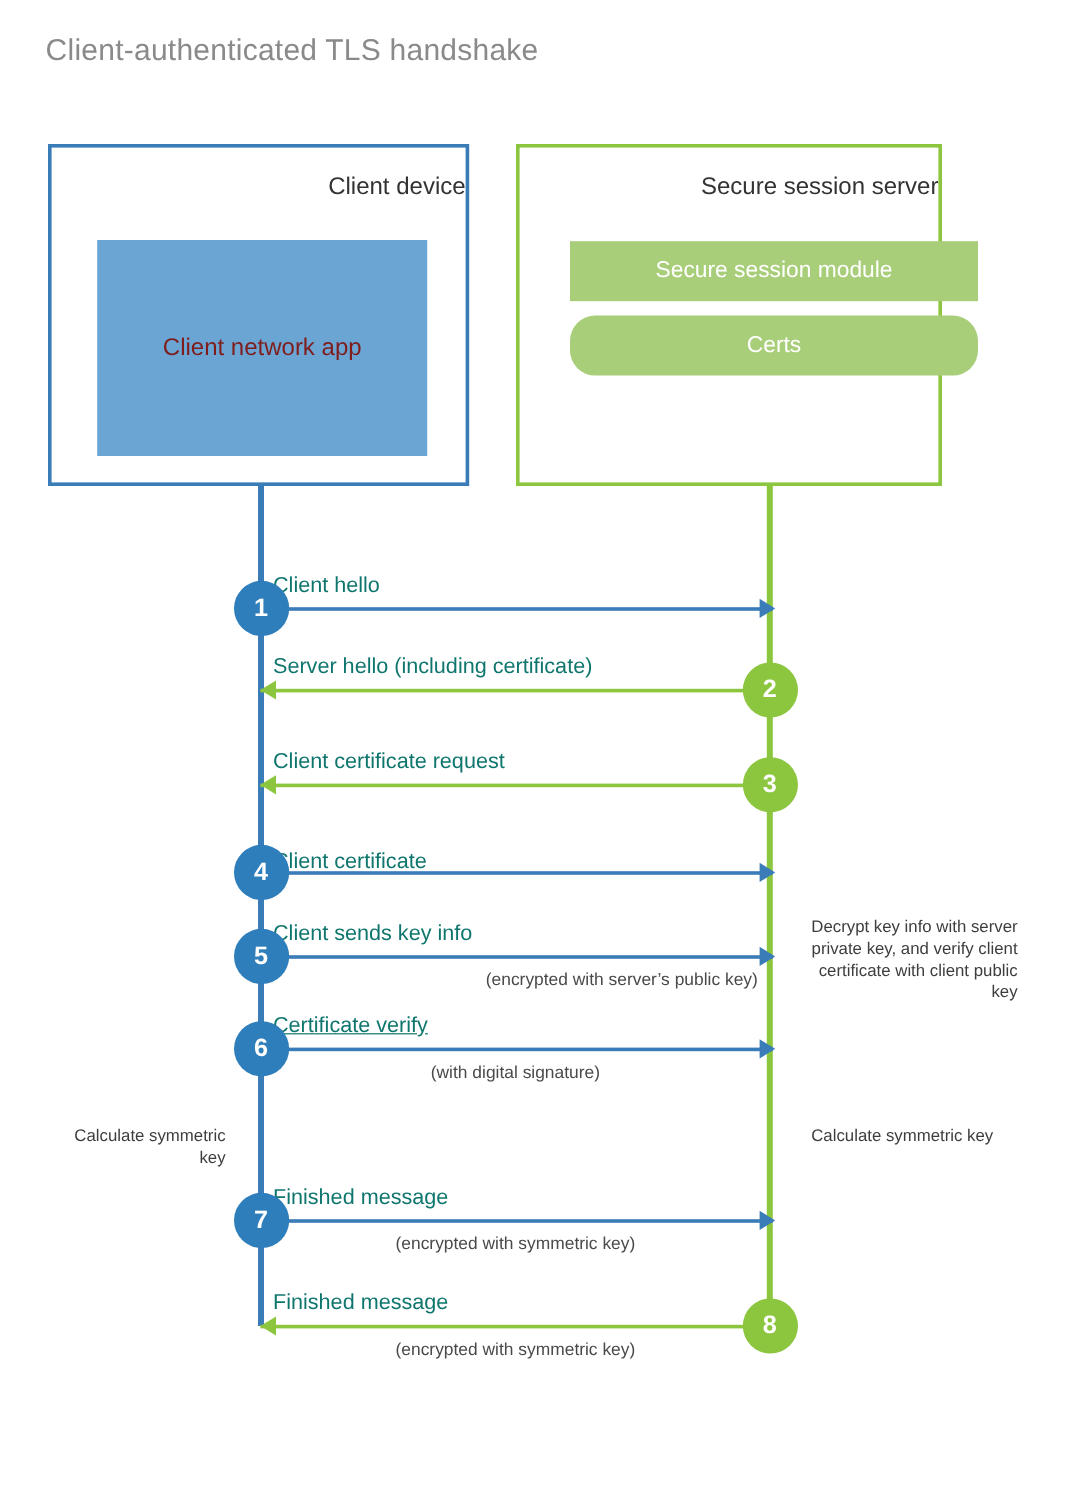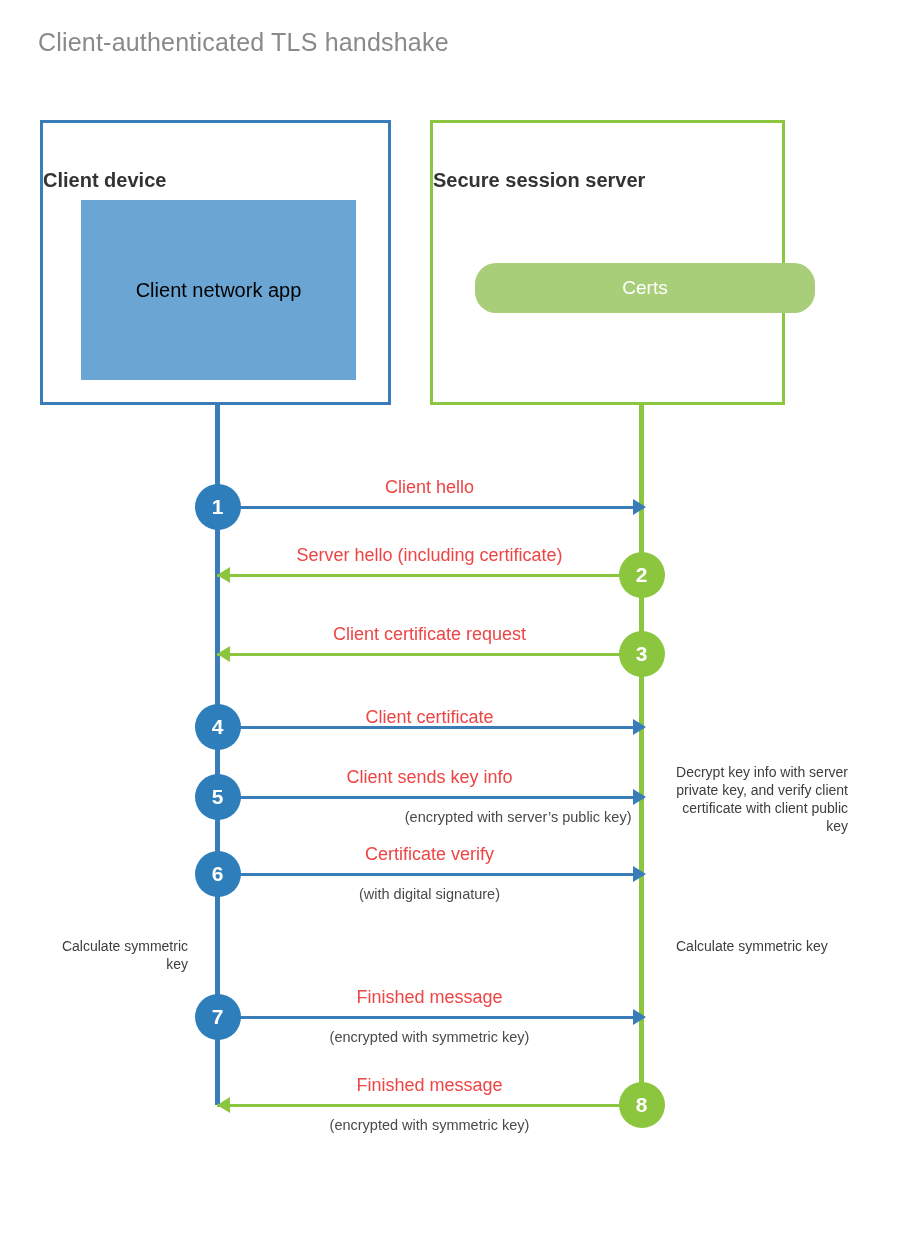--- a/index.html
+++ b/index.html
@@ -16,26 +16,26 @@
     left:38px;top:28px;width:700px;
     font-size:25px;font-weight:400;color:#8a8a8a;letter-spacing:.2px;
     white-space:nowrap;
   }
 
   
   .actor-box{box-sizing:border-box;background:#fff;}
   #client-box{left:40px;top:120px;width:351px;height:285px;border:3px solid #3a7cb8;}
   #server-box{left:430px;top:120px;width:355px;height:285px;border:3px solid #8cc63f;}
   .actor-title{
-    position:absolute;left:0;right:0;top:22px;text-align:left;
-    font-size:20px;font-weight:bold;color:#333333;margin-top:24px;
+    position:absolute;left:0;right:0;top:22px;text-align:right;
+    font-size:20px;font-weight:normal;color:#333333;
   }
   #client-app{
     position:absolute;left:38px;top:77px;width:275px;height:180px;
-    background:#6aa5d4;color:#000000;font-size:20px;line-height:27px;
+    background:#6aa5d4;color:#7f1d1d;font-size:20px;line-height:27px;
     display:flex;align-items:center;justify-content:center;text-align:center;
   }
   .server-bar{
     position:absolute;left:42px;width:340px;height:50px;background:#a9ce79;
     color:#ffffff;font-size:19px;
     display:flex;align-items:center;justify-content:center;text-align:center;
   }
   #bar-0{top:78px;}
   #bar-1{top:140px;border-radius:21px;}
   #bar-2{top:202px;}
@@ -56,21 +56,21 @@
   .step-circle{
     width:46px;height:46px;border-radius:50%;
     display:flex;align-items:center;justify-content:center;
     color:#ffffff;font-size:21px;font-weight:bold;
   }
   .step-circle.blue{background:#2e7ebb;}
   .step-circle.green{background:#8cc63f;}
 
   
   .msg-label{
-    text-align:center;font-size:18px;color:#ef4444;white-space:nowrap;
+    font-size:18px;color:#0f766e;white-space:nowrap;
   }
   .msg-sub{
     text-align:center;font-size:14.5px;color:#4a4a4a;white-space:nowrap;
   }
 
   
   .side-note{font-size:14px;line-height:18px;color:#3d3d3d;}
   #note-server-decrypt{left:668px;top:763px;width:180px;text-align:right;}
   #note-client-calc{left:48px;top:937px;width:140px;text-align:right;}
   #note-server-calc{left:676px;top:937px;width:160px;text-align:left;}
@@ -82,20 +82,21 @@
 
   <div class="abs" id="title">Client-authenticated TLS handshake</div>
 
   <div class="abs actor-box" id="client-box">
     <div class="actor-title">Client device</div>
     <div id="client-app">Client network app</div>
   </div>
 
   <div class="abs actor-box" id="server-box">
     <div class="actor-title">Secure session server</div>
+    <div class="server-bar" id="bar-0">Secure session module</div>
     <div class="server-bar" id="bar-1">Certs</div>
   </div>
 
   <div class="abs" id="client-lifeline" style="height: 702px;"></div>
   <div class="abs" id="server-lifeline" style="height: 702px;"></div>
 
   <div id="steps-layer">
       <div class="abs arrow-line blue" style="left: 236.5px; top: 505.5px; width: 407px;"></div>
       <div class="abs arrow-head right blue" style="top: 499px; left: 632.5px;"></div>
       <div class="abs msg-label" style="left: 227.5px; width: 404px; top: 477px;">Client hello</div>
@@ -112,21 +113,21 @@
       <div class="abs arrow-head right blue" style="top: 719px; left: 632.5px;"></div>
       <div class="abs msg-label" style="left: 227.5px; width: 404px; top: 707px;">Client certificate</div>
       <div class="abs step-circle blue" style="left: 194.5px; top: 704px;">4</div>
       <div class="abs arrow-line blue" style="left: 236.5px; top: 795.5px; width: 407px;"></div>
       <div class="abs arrow-head right blue" style="top: 789px; left: 632.5px;"></div>
       <div class="abs msg-label" style="left: 227.5px; width: 404px; top: 767px;">Client sends key info</div>
       <div class="abs step-circle blue" style="left: 194.5px; top: 774px;">5</div>
       <div class="abs msg-sub" style="left: 227.5px; width: 404px; top: 809px; text-align: right;">(encrypted with server’s public key)</div>
       <div class="abs arrow-line blue" style="left: 236.5px; top: 872.5px; width: 407px;"></div>
       <div class="abs arrow-head right blue" style="top: 866px; left: 632.5px;"></div>
-      <div class="abs msg-label" style="left: 227.5px; width: 404px; top: 844px;">Certificate verify</div>
+      <div class="abs msg-label" style="left: 227.5px; width: 404px; top: 844px; text-decoration: underline;">Certificate verify</div>
       <div class="abs step-circle blue" style="left: 194.5px; top: 851px;">6</div>
       <div class="abs msg-sub" style="left: 227.5px; width: 404px; top: 886px;">(with digital signature)</div>
       <div class="abs arrow-line blue" style="left: 236.5px; top: 1015.5px; width: 407px;"></div>
       <div class="abs arrow-head right blue" style="top: 1009px; left: 632.5px;"></div>
       <div class="abs msg-label" style="left: 227.5px; width: 404px; top: 987px;">Finished message</div>
       <div class="abs step-circle blue" style="left: 194.5px; top: 994px;">7</div>
       <div class="abs msg-sub" style="left: 227.5px; width: 404px; top: 1029px;">(encrypted with symmetric key)</div>
       <div class="abs arrow-line green" style="left: 216.5px; top: 1103.5px; width: 406px;"></div>
       <div class="abs arrow-head left green" style="top: 1097px; left: 216.5px;"></div>
       <div class="abs msg-label" style="left: 227.5px; width: 404px; top: 1075px;">Finished message</div>

